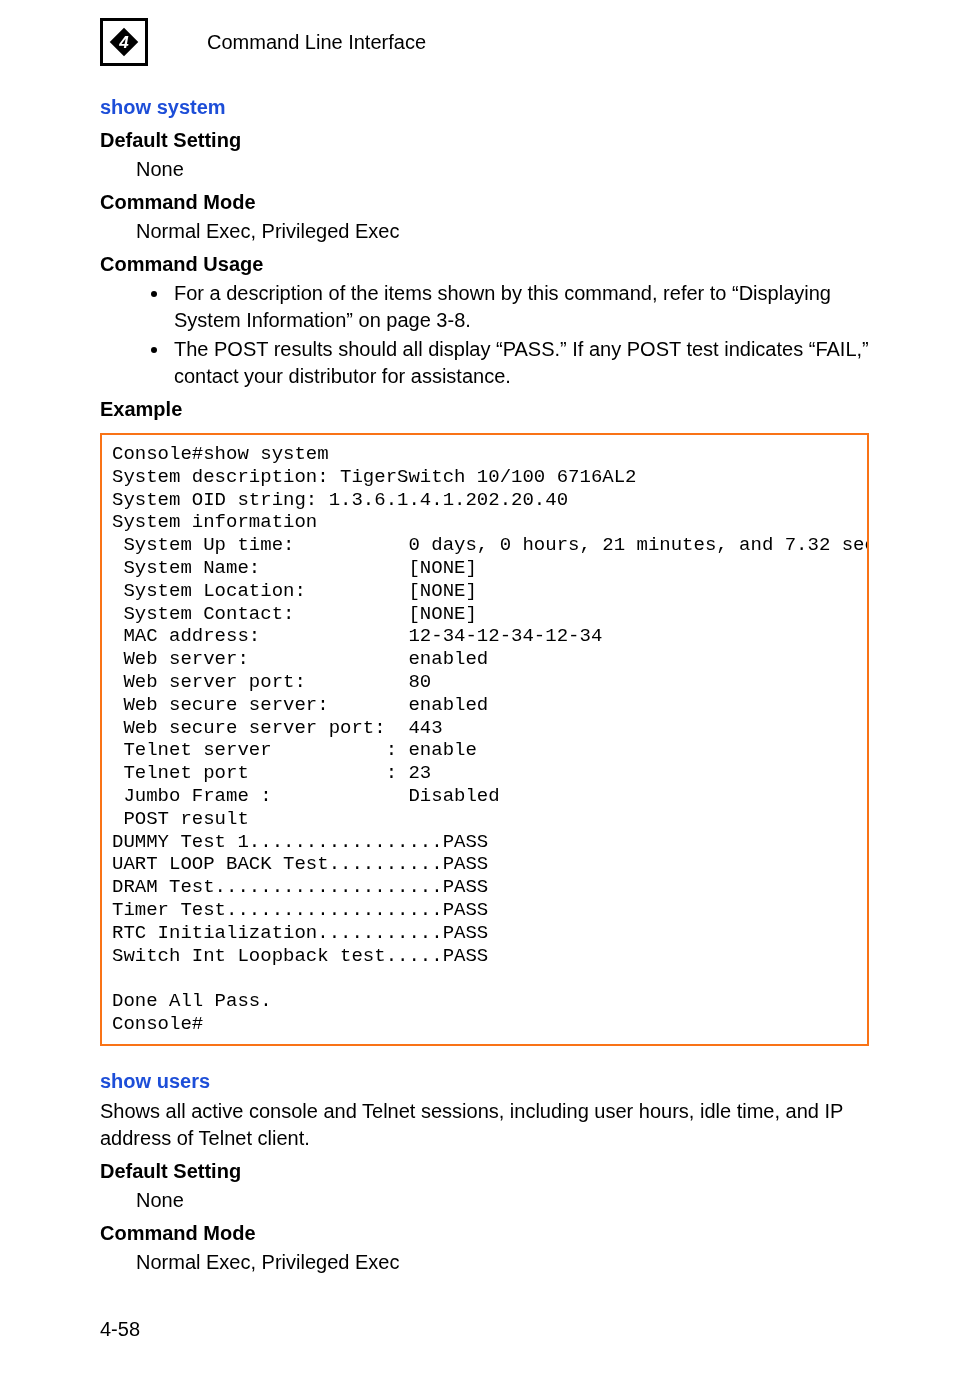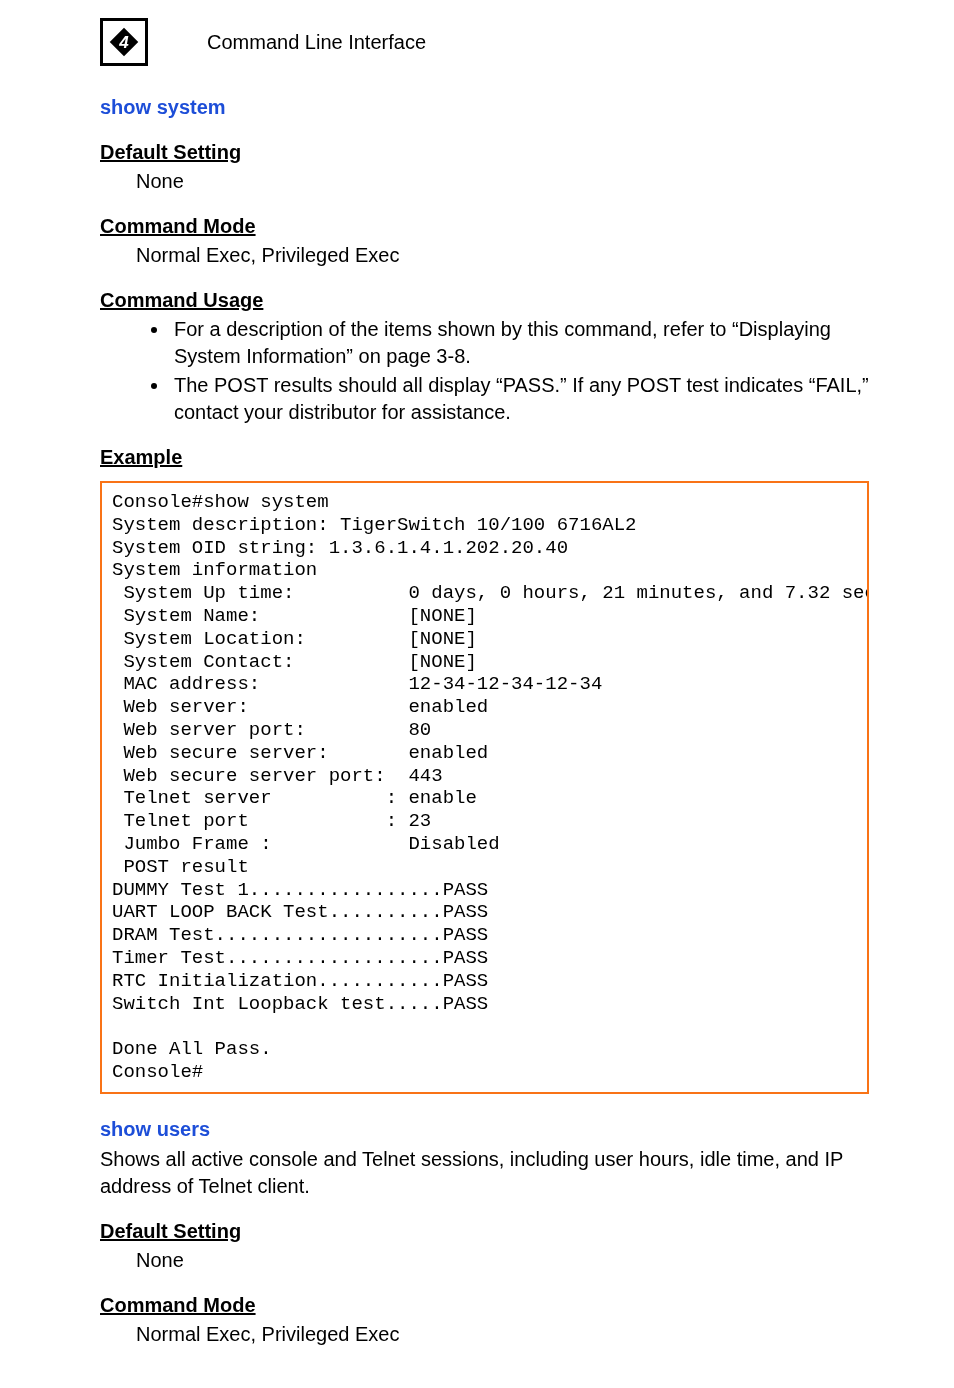--- a/index.html
+++ b/index.html
@@ -47,22 +47,21 @@
       font-size: 20px;
       margin-top: 10px;
     }
     .body-text {
       font-size: 20px;
       margin-top: 3px;
     }
     .sub-head {
       font-weight: bold;
       font-size: 20px;
-      margin-top: 18px;
-      text-decoration: underline;
+      margin-top: 6px;
     }
     .indent {
       margin-left: 36px;
       font-size: 20px;
       margin-top: 2px;
     }
     ul.bullets {
       margin: 2px 0 0 0;
       padding-left: 70px;
       font-size: 20px;
@@ -144,13 +143,14 @@
 
   <div class="cmd-name" style="margin-top:22px">show users</div>
   <div class="body-text">Shows all active console and Telnet sessions, including user hours, idle time, and IP address of Telnet client.</div>
 
   <div class="sub-head">Default Setting</div>
   <div class="indent">None</div>
 
   <div class="sub-head">Command Mode</div>
   <div class="indent">Normal Exec, Privileged Exec</div>
 
+  <div class="page-num">4-58</div>
 </div>
 
 </body></html>

